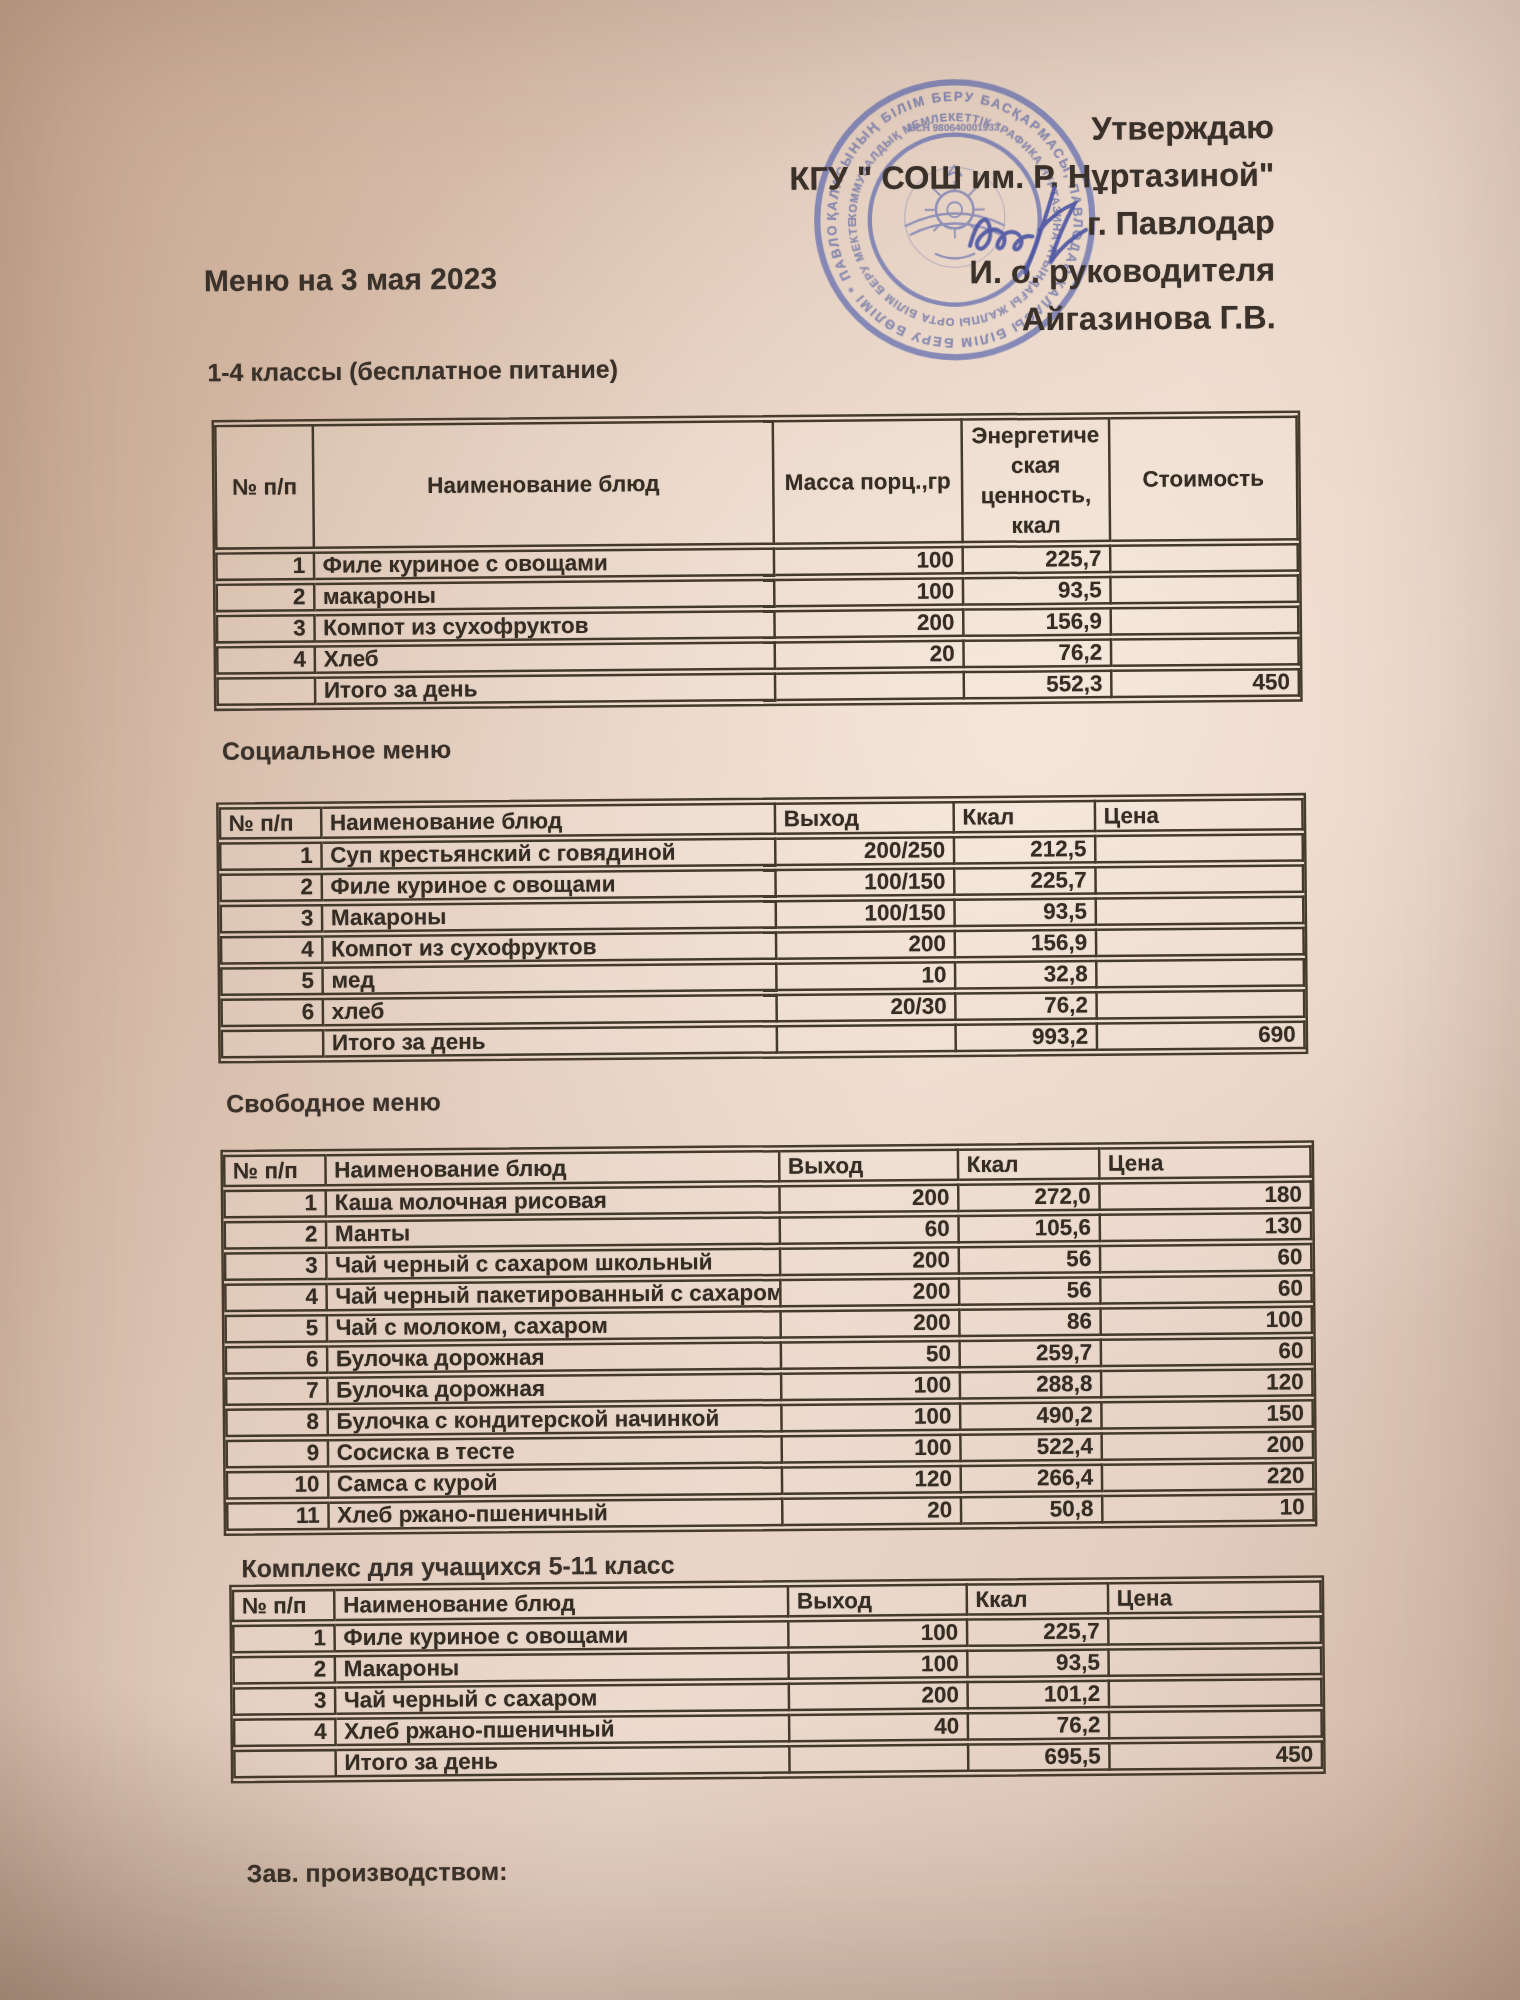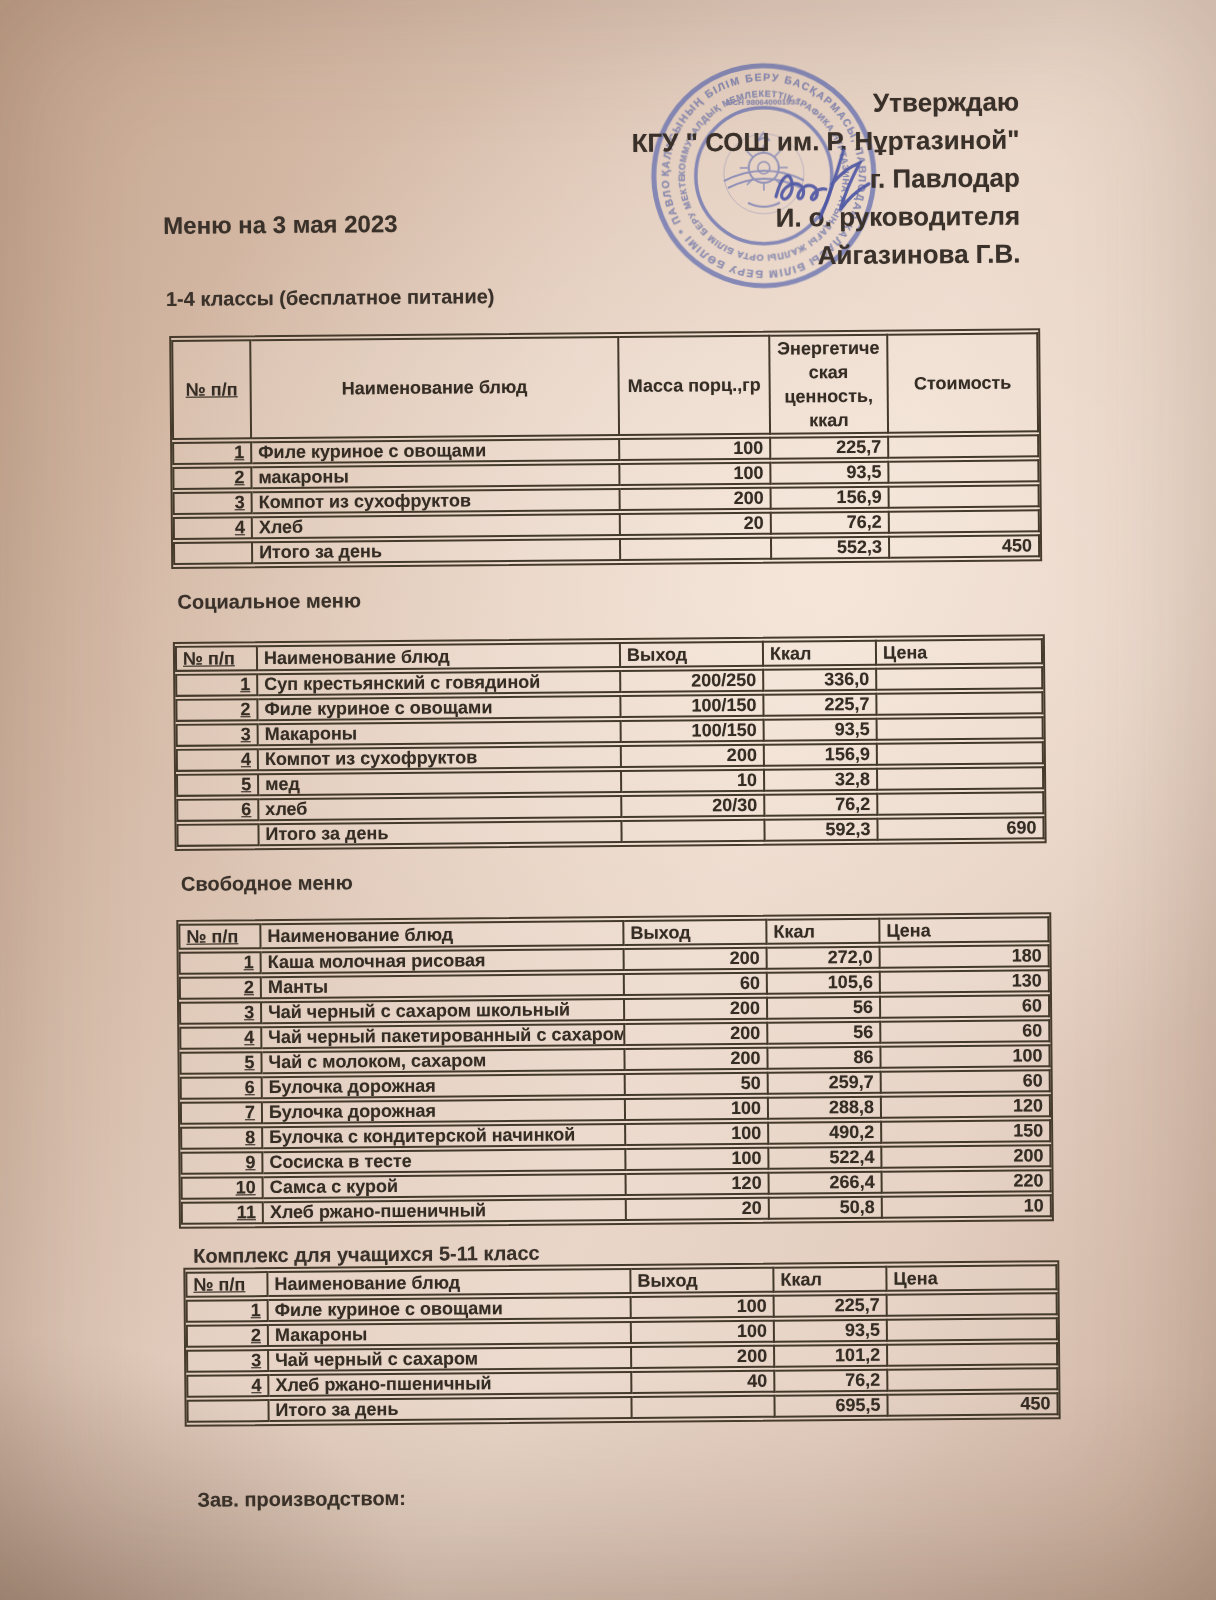--- a/index.html
+++ b/index.html
@@ -49,21 +49,21 @@
   table.menu{
     width:100%;table-layout:fixed;
     border-collapse:separate;border-spacing:0 2px;
     font-size:18px;font-weight:700;color:#352d24;
   }
   table.menu th,table.menu td{
     border-style:solid;border-color:#443a2b;
     border-width:2px 2px 2px 0;
     padding:0 6px;overflow:hidden;white-space:nowrap;
   }
-  table.menu th:first-child,table.menu td:first-child{border-left-width:2px;text-decoration:underline;}
+  table.menu th:first-child,table.menu td:first-child{border-left-width:2px;}
   table.menu td{height:19px;line-height:19px;}
   
   #t1 th{height:88px;text-align:center;vertical-align:middle;white-space:normal;overflow-wrap:anywhere;line-height:24px;font-size:18px;}
   
   .hdr-left th{height:22px;line-height:22px;text-align:left;font-size:18px;}
   .c-num{text-align:right;}
   .c-name{text-align:left;}
   .c-qty,.c-kcal,.c-price{text-align:right;}
   .total-label{text-align:left;}
 </style>
@@ -209,21 +209,21 @@
             <th>Ккал</th>
             <th>Цена</th>
           </tr>
         </thead>
         <tbody>
 
             <tr>
               <td class="c-num">1</td>
               <td class="c-name">Суп крестьянский с говядиной</td>
               <td class="c-qty">200/250</td>
-              <td class="c-kcal">336,0</td>
+              <td class="c-kcal">212,5</td>
               <td class="c-price"></td>
             </tr>
 
             <tr>
               <td class="c-num">2</td>
               <td class="c-name">Филе куриное с овощами</td>
               <td class="c-qty">100/150</td>
               <td class="c-kcal">225,7</td>
               <td class="c-price"></td>
             </tr>
@@ -258,21 +258,21 @@
               <td class="c-qty">20/30</td>
               <td class="c-kcal">76,2</td>
               <td class="c-price"></td>
             </tr>
           </tbody>
         <tfoot>
           <tr>
             <td></td>
             <td class="total-label">Итого за день</td>
             <td class="c-qty"></td>
-            <td class="c-kcal">592,3</td>
+            <td class="c-kcal">993,2</td>
             <td class="c-price">690</td>
           </tr>
         </tfoot>
       </table>
     </div>
 
     <div class="section-title" id="sec3-title">Свободное меню</div>
     <div class="tbl-wrap" id="t3-wrap">
       <table class="menu hdr-left">
         <colgroup>

